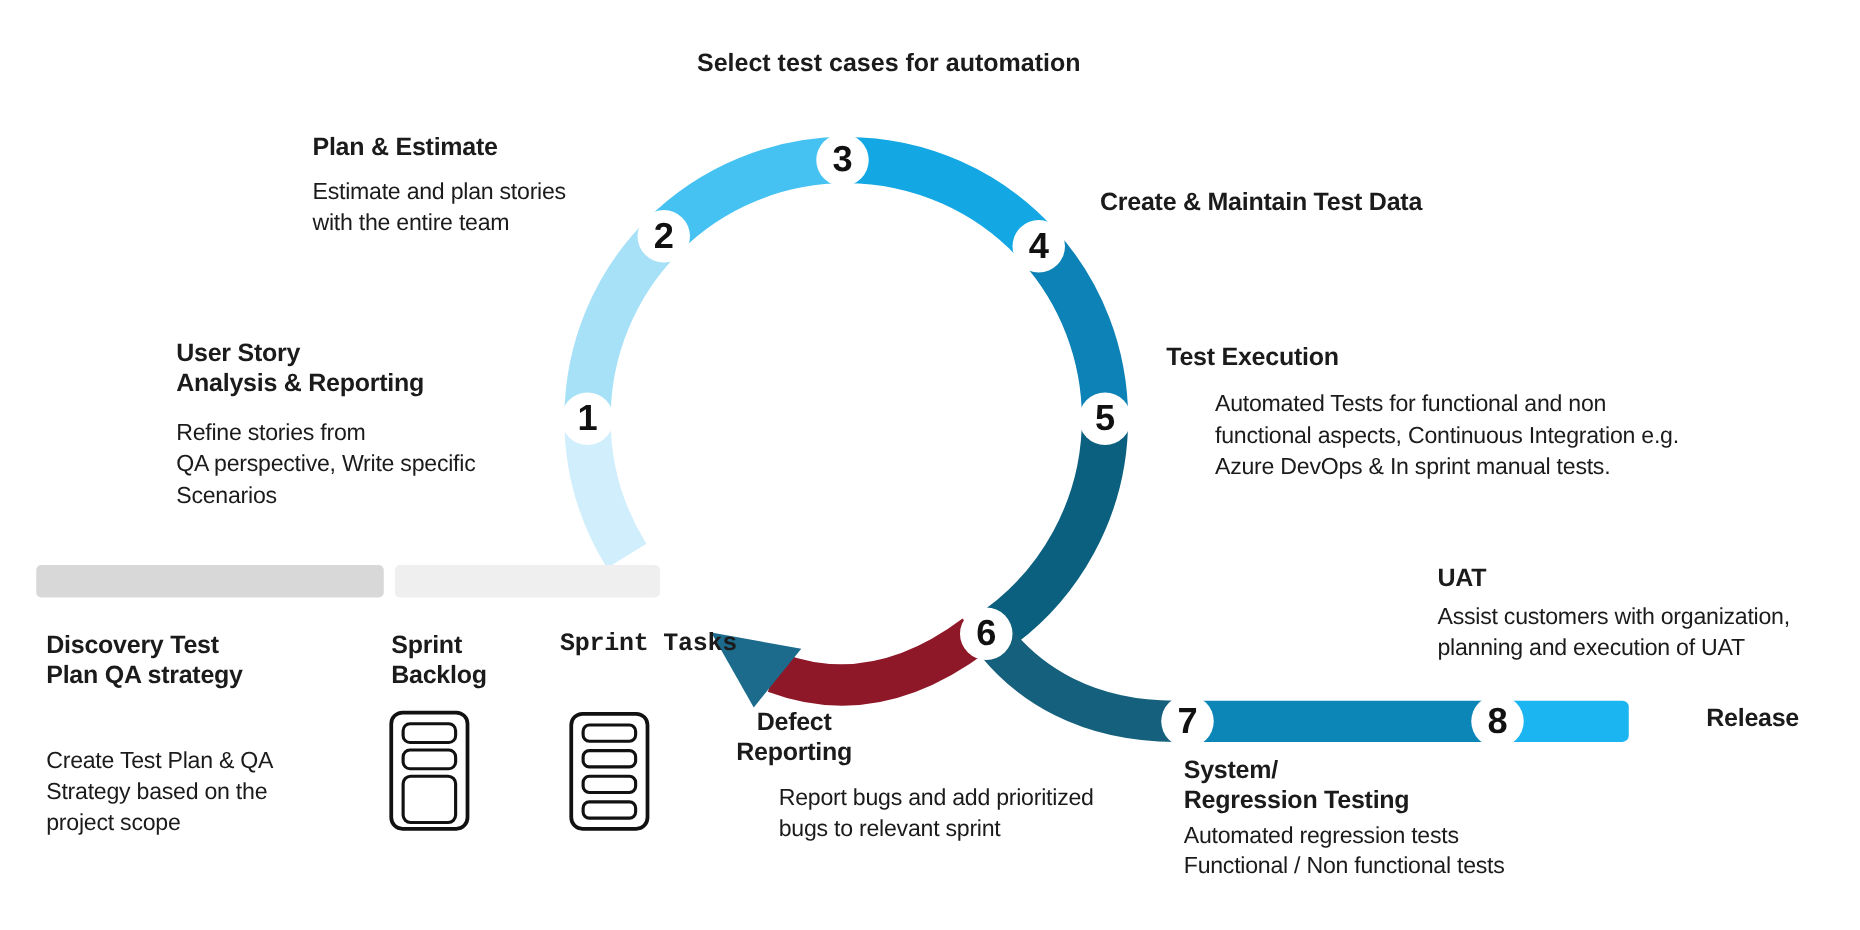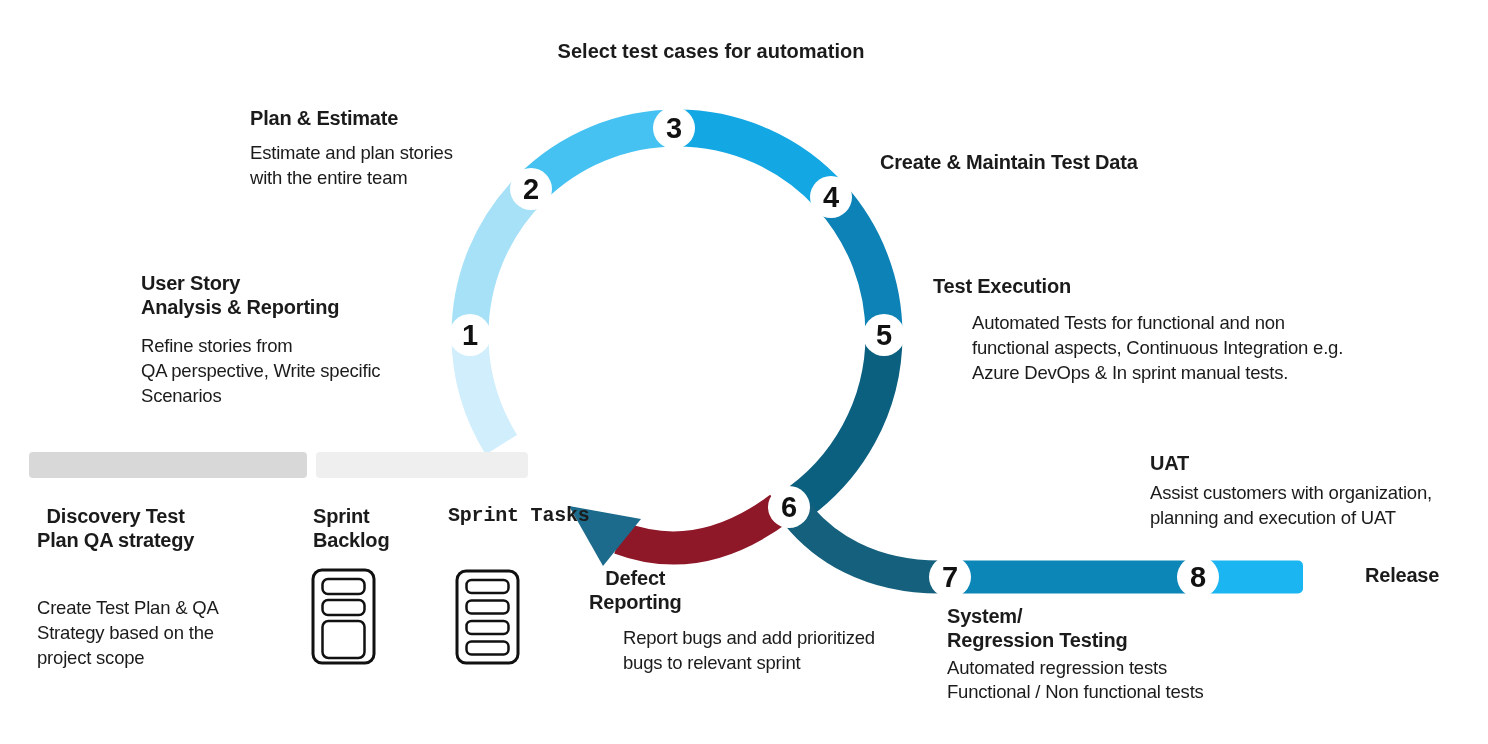--- a/index.html
+++ b/index.html
@@ -17,21 +17,21 @@
     display:flex;align-items:center;justify-content:center;
     font-weight:bold;font-size:29px;color:#111;
   }
   
   .t-title{left:711px;top:40px;}
   .t-plan-h{left:250px;top:106px;}      .t-plan-b{left:250px;top:140px;}
   .t-create-h{left:880px;top:150px;}
   .t-user-h{left:141px;top:271px;}      .t-user-b{left:141px;top:333px;}
   .t-exec-h{left:933px;top:274px;}      .t-exec-b{left:933px;top:310px;margin-left:39px;}
   .t-uat-h{left:1150px;top:451px;}      .t-uat-b{left:1150px;top:480px;}
-  .t-disc-h{left:37px;top:504px;text-align:center;}       .t-disc-b{left:37px;top:564px;margin-top:31px;}
+  .t-disc-h{left:37px;top:504px;}       .t-disc-b{left:37px;top:564px;margin-top:31px;}
   .t-backlog-h{left:313px;top:504px;}
   .t-tasks-h{left:448px;top:504px;font-family:Liberation Mono, monospace;}
   .t-defect-h{left:589px;top:566px;text-align:center;}    .t-defect-b{left:623px;top:625px;}
   .t-system-h{left:947px;top:604px;}    .t-system-b{left:947px;top:656px;line-height:24px;}
   .t-release-h{left:1318px;top:563px;margin-left:47px;}
   
   .n1{left:449px;top:314px;}  .n2{left:510px;top:168px;}
   .n3{left:653px;top:107px;}  .n4{left:810px;top:176px;}
   .n5{left:863px;top:314px;}  .n6{left:768px;top:486px;}
   .n7{left:929px;top:556px;}  .n8{left:1177px;top:556px;}

